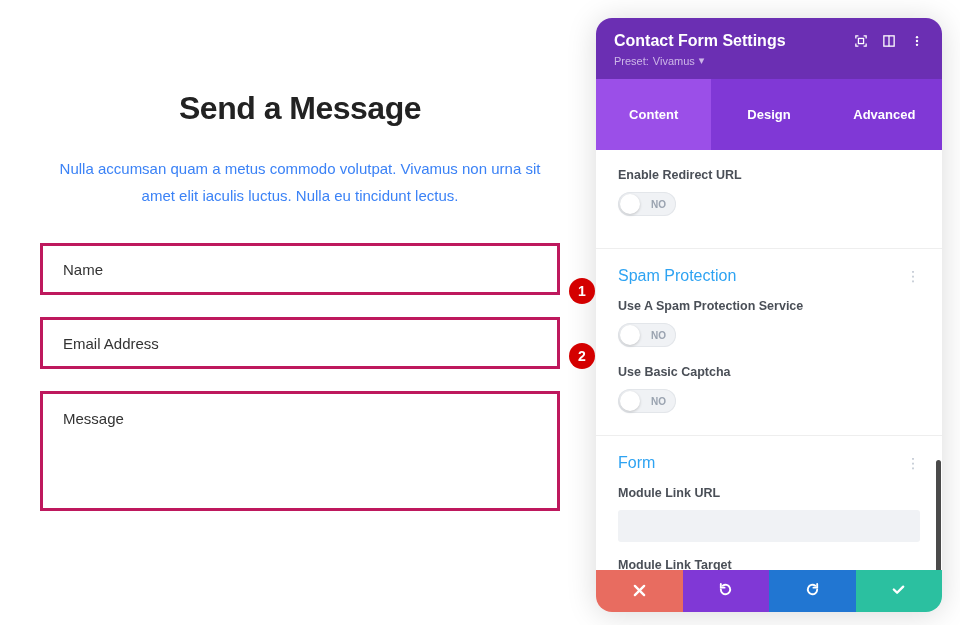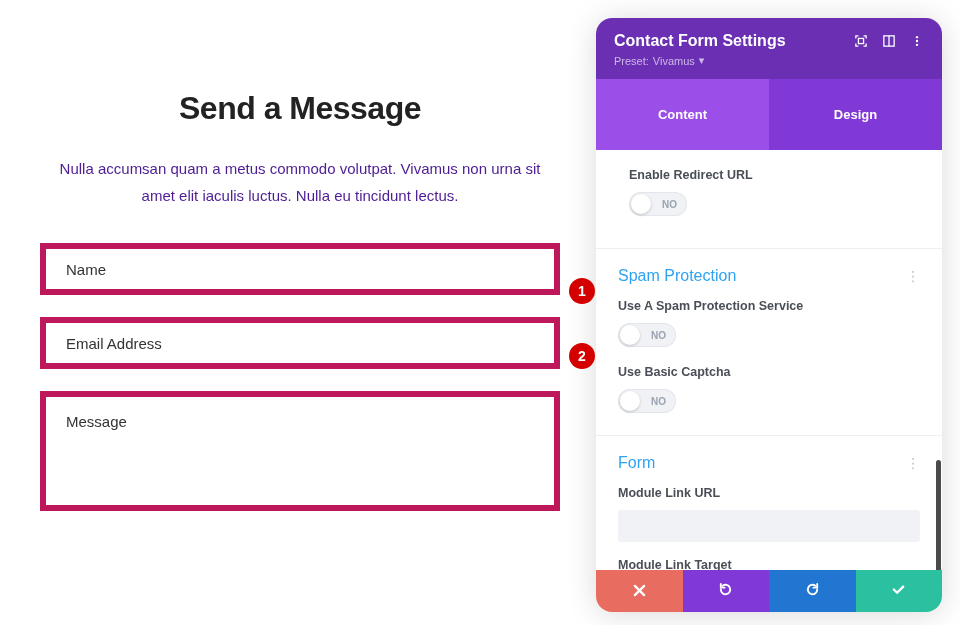--- a/index.html
+++ b/index.html
@@ -21,29 +21,29 @@
       text-align: center;
       font-size: 32px;
       font-weight: 700;
       color: #222;
       letter-spacing: -0.5px;
       margin-bottom: 28px;
     }
     .form-desc {
       text-align: center;
       font-size: 15px;
-      color: #4c1d95;
+      color: #3b82f6;
       font-weight: 400;
       line-height: 1.8;
       margin-bottom: 34px;
       padding: 0 10px;
     }
     .field {
       width: 100%;
-      border: 6px solid #be185d;
+      border: 3px solid #be185d;
       padding: 16px 20px;
       font-size: 15px;
       color: #737373;
       margin-bottom: 22px;
       background: #fff;
       font-family: inherit;
     }
     .field-input { height: 52px; }
     .field-textarea { height: 120px; resize: none; }
     .field::placeholder { color: #333; }
@@ -128,21 +128,21 @@
       width: 5px;
       height: 140px;
       background: #4a4a4a;
       border-radius: 3px;
     }
     .section {
       padding: 18px 22px 4px;
       border-bottom: 1px solid #eee;
     }
     .section-plain {
-      padding: 18px 33px 14px;
+      padding: 18px 22px 14px;
     }
     .section-header {
       display: flex;
       justify-content: space-between;
       align-items: center;
       margin-bottom: 14px;
     }
     .section-title {
       color: #2ea3f2;
       font-size: 16px;
@@ -303,20 +303,21 @@
             <circle cx="7" cy="7" r="1.4"></circle>
             <circle cx="7" cy="11.5" r="1.4"></circle>
           </svg>
       </span>
     </div>
   </div>
 
   <div class="tabs">
     <div class="tab active">Content</div>
     <div class="tab">Design</div>
+    <div class="tab">Advanced</div>
   </div>
 
   <div class="panel-body">
 
     <div class="section-plain" style="border-bottom:1px solid #eee;">
       <span class="option-label">Enable Redirect URL</span>
       <div class="toggle">
         <div class="toggle-knob"></div>
         <span class="toggle-text">NO</span>
       </div>

